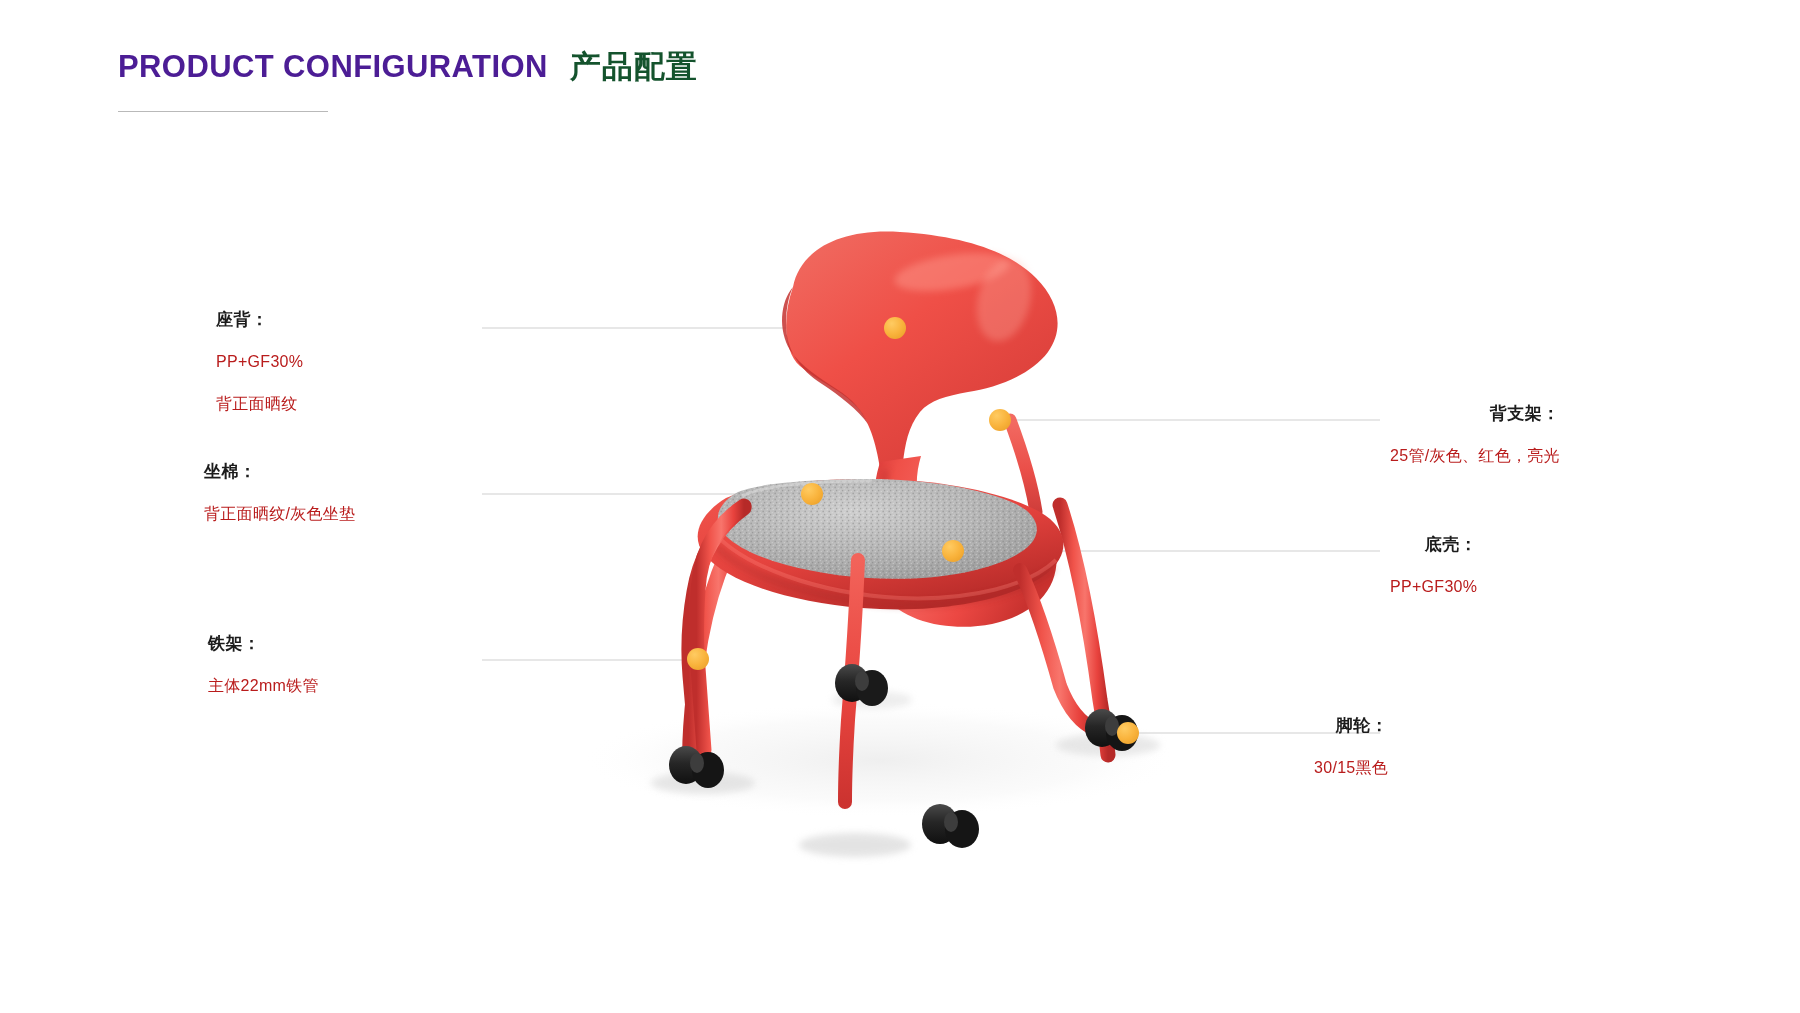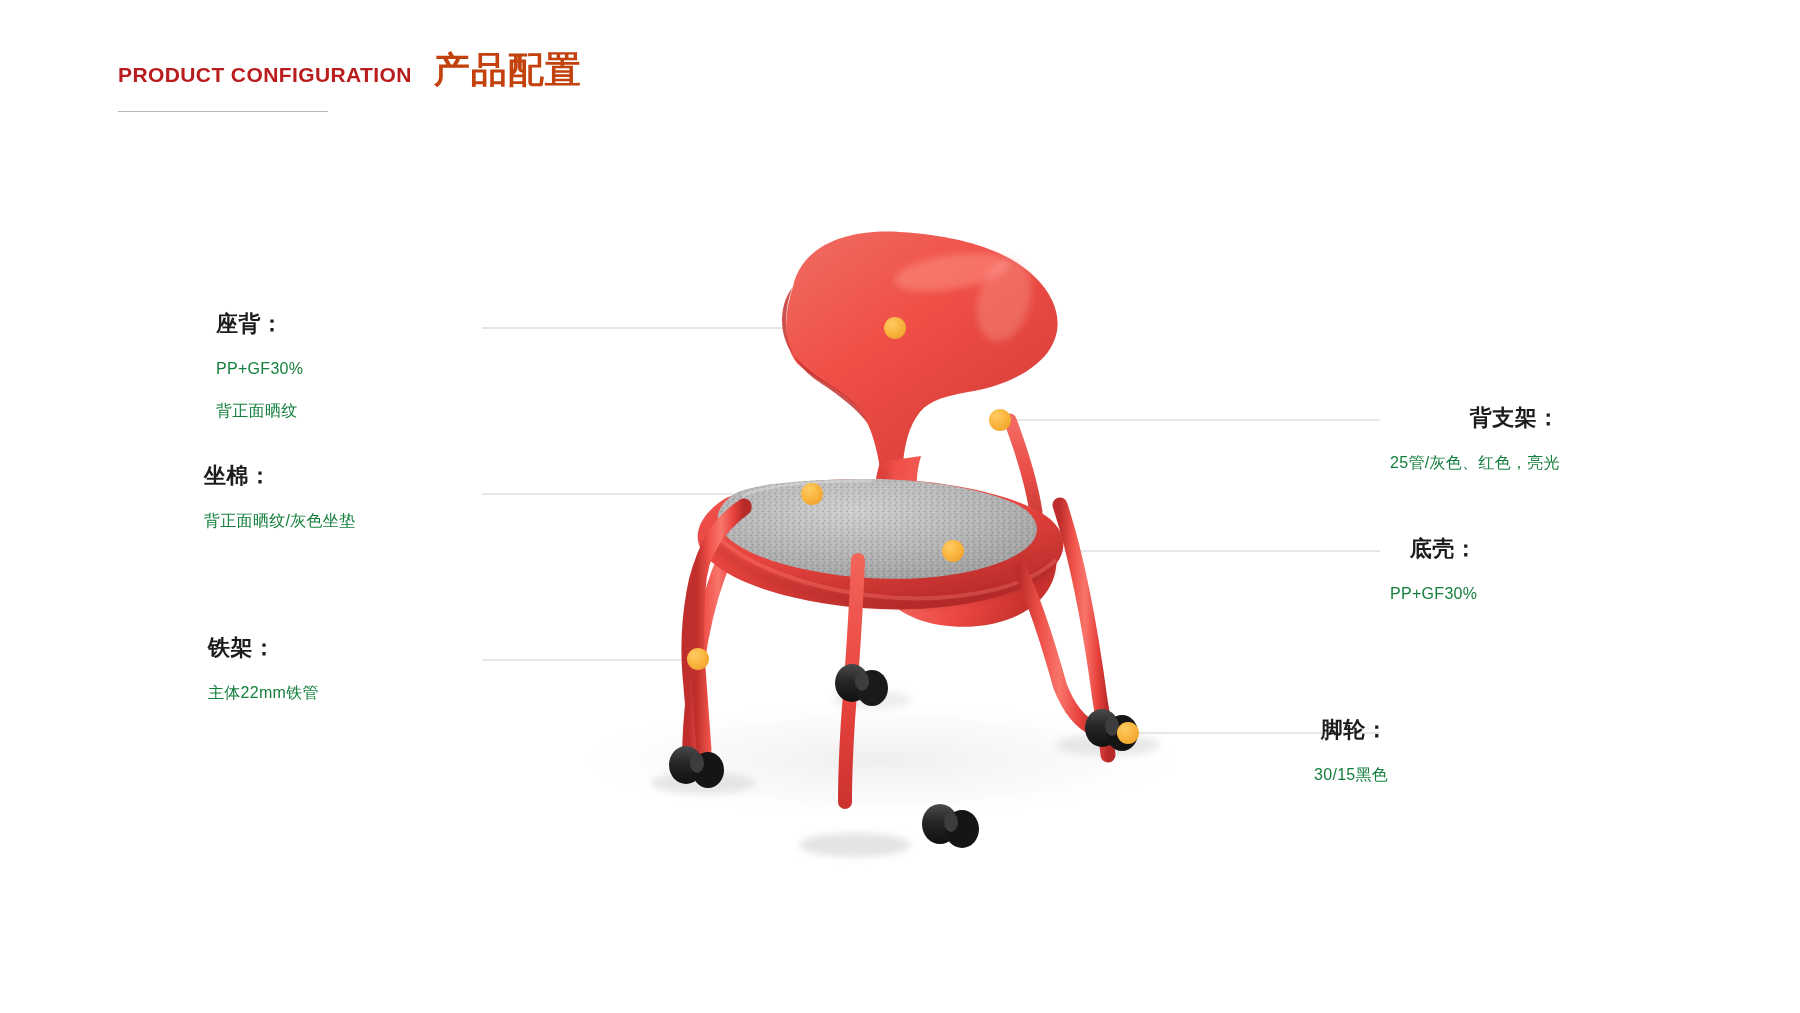--- a/index.html
+++ b/index.html
@@ -26,29 +26,29 @@
     top: 46px;
     width: 900px;
   }
   #title-row {
     display: flex;
     align-items: baseline;
     gap: 22px;
     white-space: nowrap;
   }
   .title-en {
-    font-size: 21px;
+    font-size: 31px;
     font-weight: 700;
-    color: #b91c1c;
+    color: #4c1d95;
     letter-spacing: 0.4px;
   }
   .title-cn {
-    font-size: 36px;
+    font-size: 31px;
     font-weight: 700;
-    color: #c2410c;
+    color: #14532d;
     letter-spacing: 1px;
   }
   #title-rule {
     position: absolute;
     left: 118px;
     top: 111px;
     width: 210px;
     height: 1px;
     background: #b9b9b9;
   }
@@ -62,30 +62,30 @@
     height: 1013px;
   }
 
   
   .callout {
     position: absolute;
     line-height: 1.42;
     color: #1c1c1c;
   }
   .callout .c-title {
-    font-size: 22px;
+    font-size: 17px;
     font-weight: 700;
     letter-spacing: 0.5px;
     margin-bottom: 1px;
   }
   .callout .c-line {
     font-size: 16px;
     font-weight: 400;
     letter-spacing: 0.3px;
-    color: #15803d;
+    color: #b91c1c;
     margin-top: 19px;
   }
   .callout.right { text-align: right; }
 
   
 </style>
 </head>
 <body>
 
 <div id="page">

